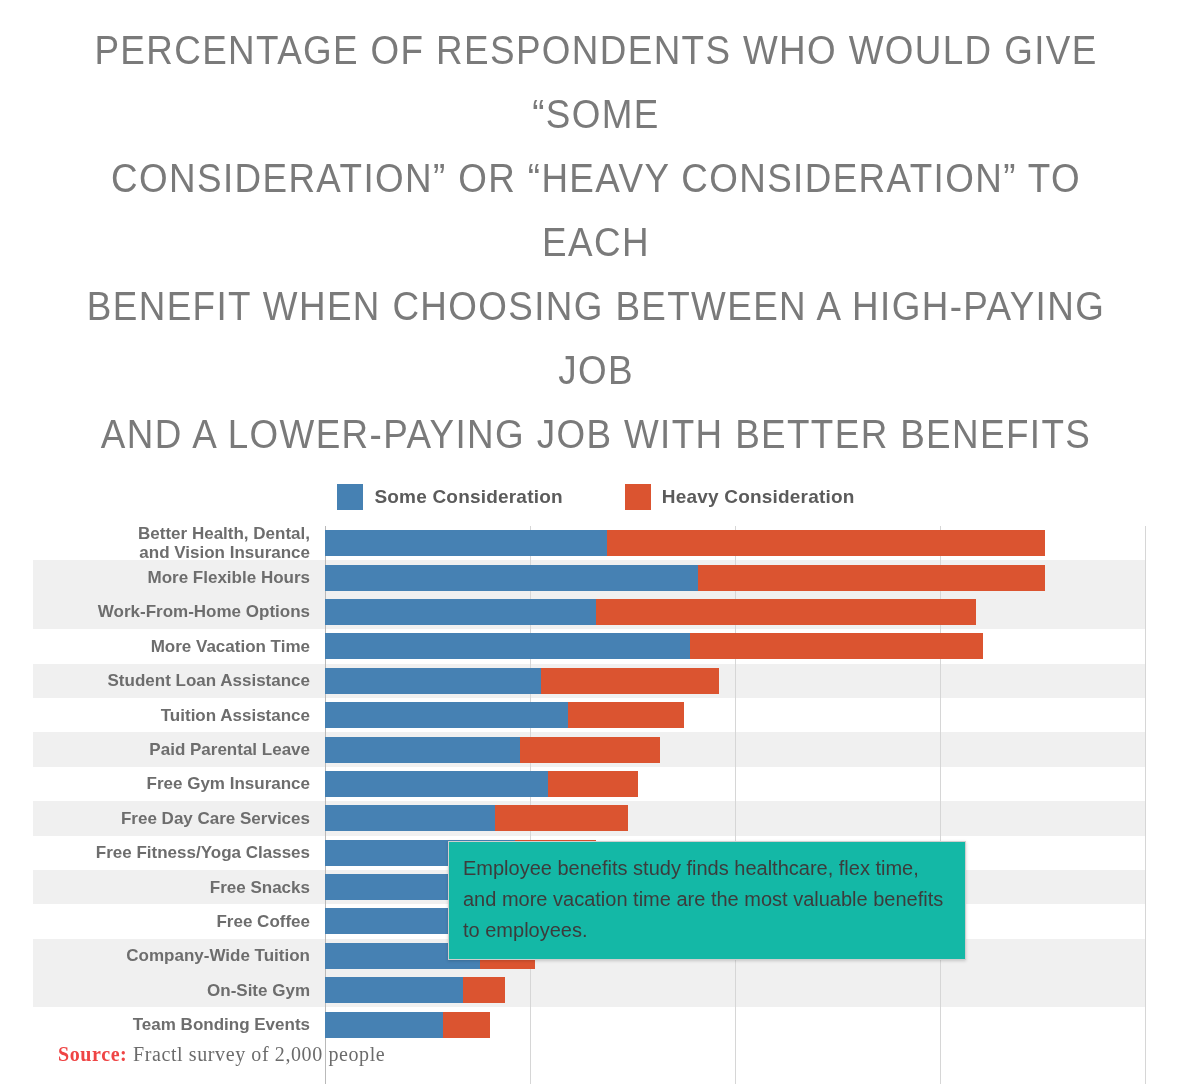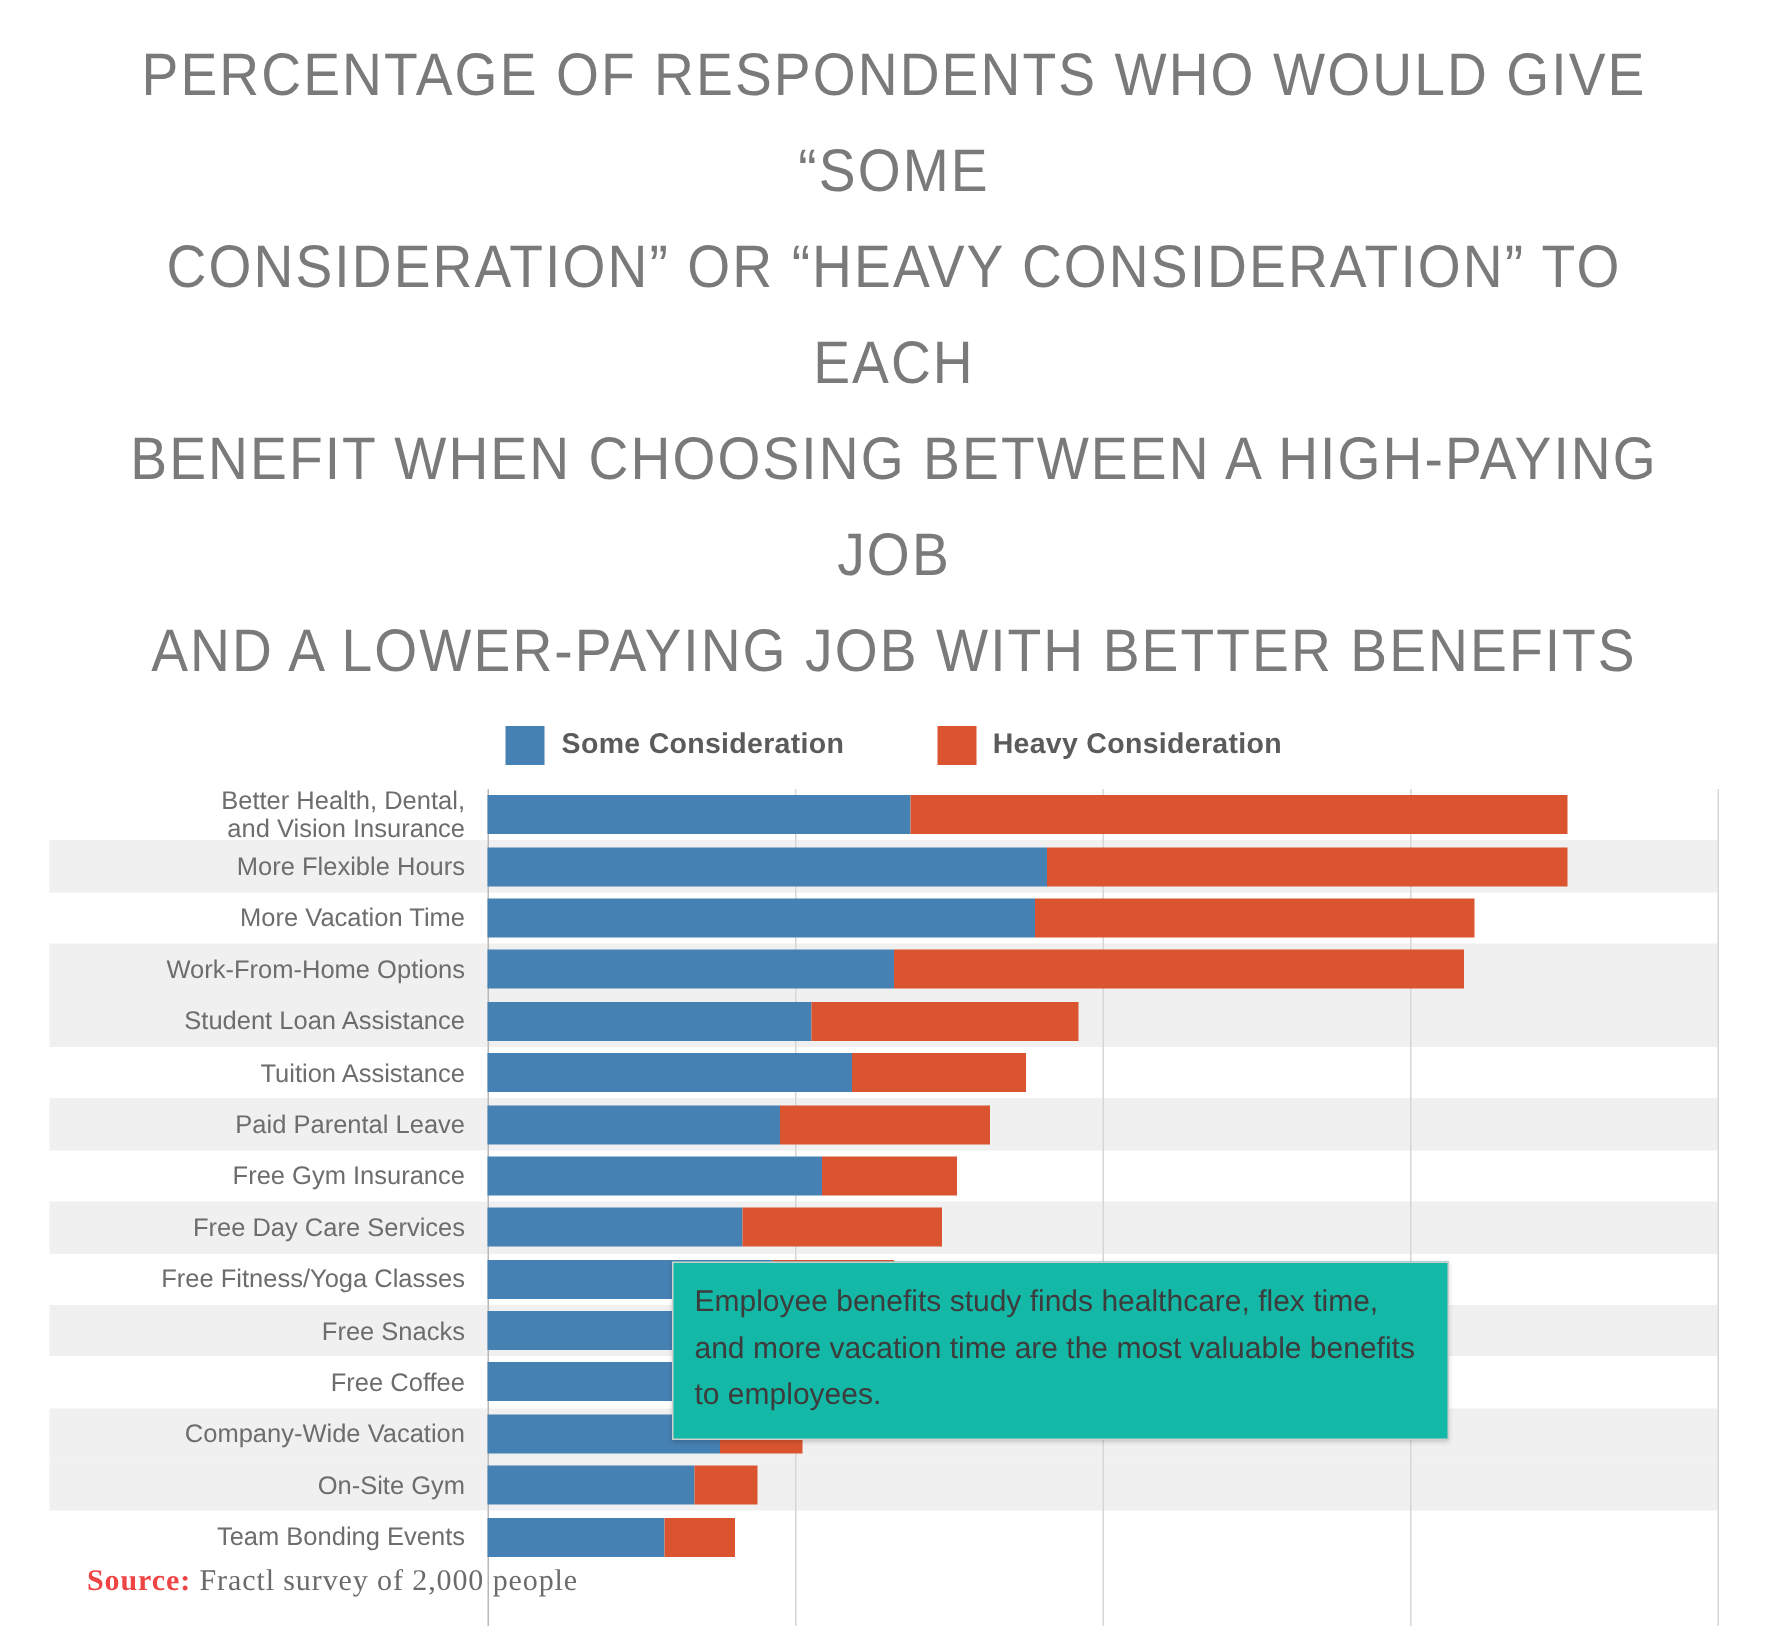--- a/index.html
+++ b/index.html
@@ -69,20 +69,21 @@
     top: 0;
     right: 0;
     bottom: 0;
   }
 
   .row {
     position: relative;
     height: 34.4px;
     display: flex;
     align-items: center;
+    font-weight: bold;
   }
   .row.banded::before {
     content: "";
     position: absolute;
     left: 33px;
     right: 47px;
     top: 0;
     bottom: 0;
     background: #f0f0f0;
   }
@@ -198,35 +199,35 @@
             <div class="seg seg-heavy" style="background: rgb(219, 84, 48); left: 282.08px; width: 437.88px;"></div>
           </div>
         </div>
         <div class="row banded">
           <div class="row-label">More Flexible Hours</div>
           <div class="bar-wrap">
             <div class="seg seg-some" style="background: rgb(70, 129, 179); width: 373.1px;"></div>
             <div class="seg seg-heavy" style="background: rgb(219, 84, 48); left: 373.1px; width: 346.86px;"></div>
           </div>
         </div>
+        <div class="row banded">
+          <div class="row-label">Work-From-Home Options</div>
+          <div class="bar-wrap">
+            <div class="seg seg-some" style="background: rgb(70, 129, 179); width: 270.6px;"></div>
+            <div class="seg seg-heavy" style="background: rgb(219, 84, 48); left: 270.6px; width: 380.48px;"></div>
+          </div>
+        </div>
         <div class="row">
           <div class="row-label">More Vacation Time</div>
           <div class="bar-wrap">
             <div class="seg seg-some" style="background: rgb(70, 129, 179); width: 364.9px;"></div>
             <div class="seg seg-heavy" style="background: rgb(219, 84, 48); left: 364.9px; width: 292.74px;"></div>
           </div>
         </div>
         <div class="row banded">
-          <div class="row-label">Work-From-Home Options</div>
-          <div class="bar-wrap">
-            <div class="seg seg-some" style="background: rgb(70, 129, 179); width: 270.6px;"></div>
-            <div class="seg seg-heavy" style="background: rgb(219, 84, 48); left: 270.6px; width: 380.48px;"></div>
-          </div>
-        </div>
-        <div class="row banded">
           <div class="row-label">Student Loan Assistance</div>
           <div class="bar-wrap">
             <div class="seg seg-some" style="background: rgb(70, 129, 179); width: 216.48px;"></div>
             <div class="seg seg-heavy" style="background: rgb(219, 84, 48); left: 216.48px; width: 177.12px;"></div>
           </div>
         </div>
         <div class="row">
           <div class="row-label">Tuition Assistance</div>
           <div class="bar-wrap">
             <div class="seg seg-some" style="background: rgb(70, 129, 179); width: 242.72px;"></div>
@@ -269,21 +270,21 @@
           </div>
         </div>
         <div class="row">
           <div class="row-label">Free Coffee</div>
           <div class="bar-wrap">
             <div class="seg seg-some" style="background: rgb(70, 129, 179); width: 158.26px;"></div>
             <div class="seg seg-heavy" style="background: rgb(219, 84, 48); left: 158.26px; width: 93.48px;"></div>
           </div>
         </div>
         <div class="row banded">
-          <div class="row-label">Company-Wide Vacation</div>
+          <div class="row-label">Company-Wide Tuition</div>
           <div class="bar-wrap">
             <div class="seg seg-some" style="background: rgb(70, 129, 179); width: 154.98px;"></div>
             <div class="seg seg-heavy" style="background: rgb(219, 84, 48); left: 154.98px; width: 54.94px;"></div>
           </div>
         </div>
         <div class="row banded">
           <div class="row-label">On-Site Gym</div>
           <div class="bar-wrap">
             <div class="seg seg-some" style="background: rgb(70, 129, 179); width: 137.76px;"></div>
             <div class="seg seg-heavy" style="background: rgb(219, 84, 48); left: 137.76px; width: 42.64px;"></div>

